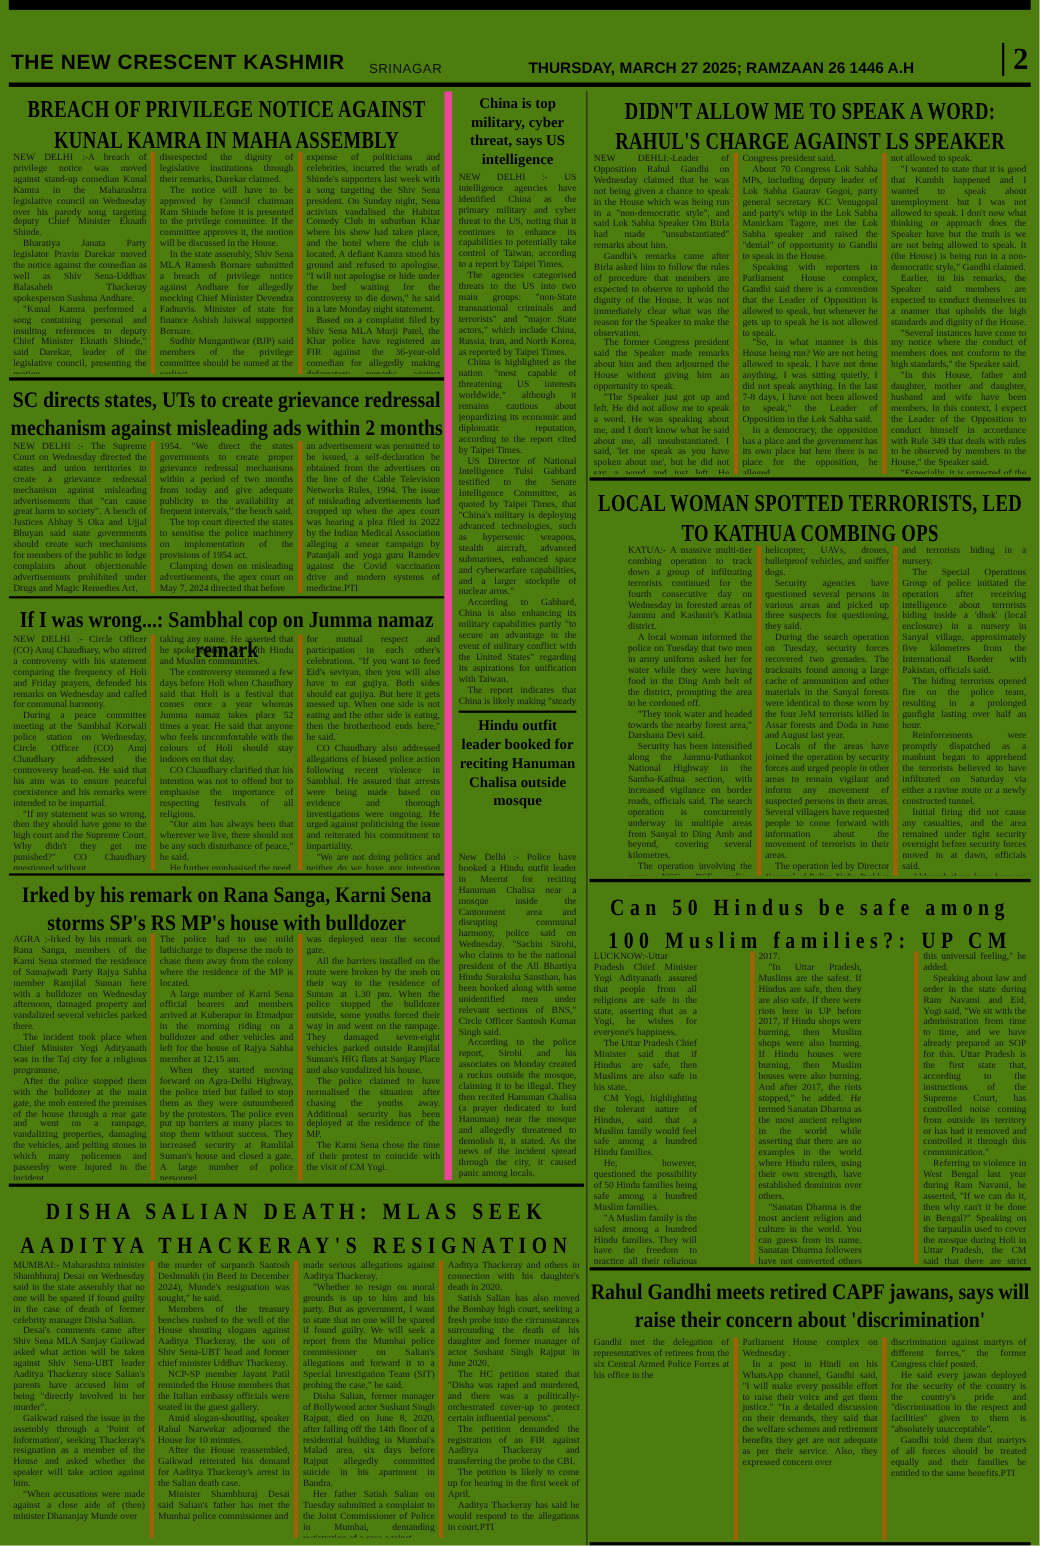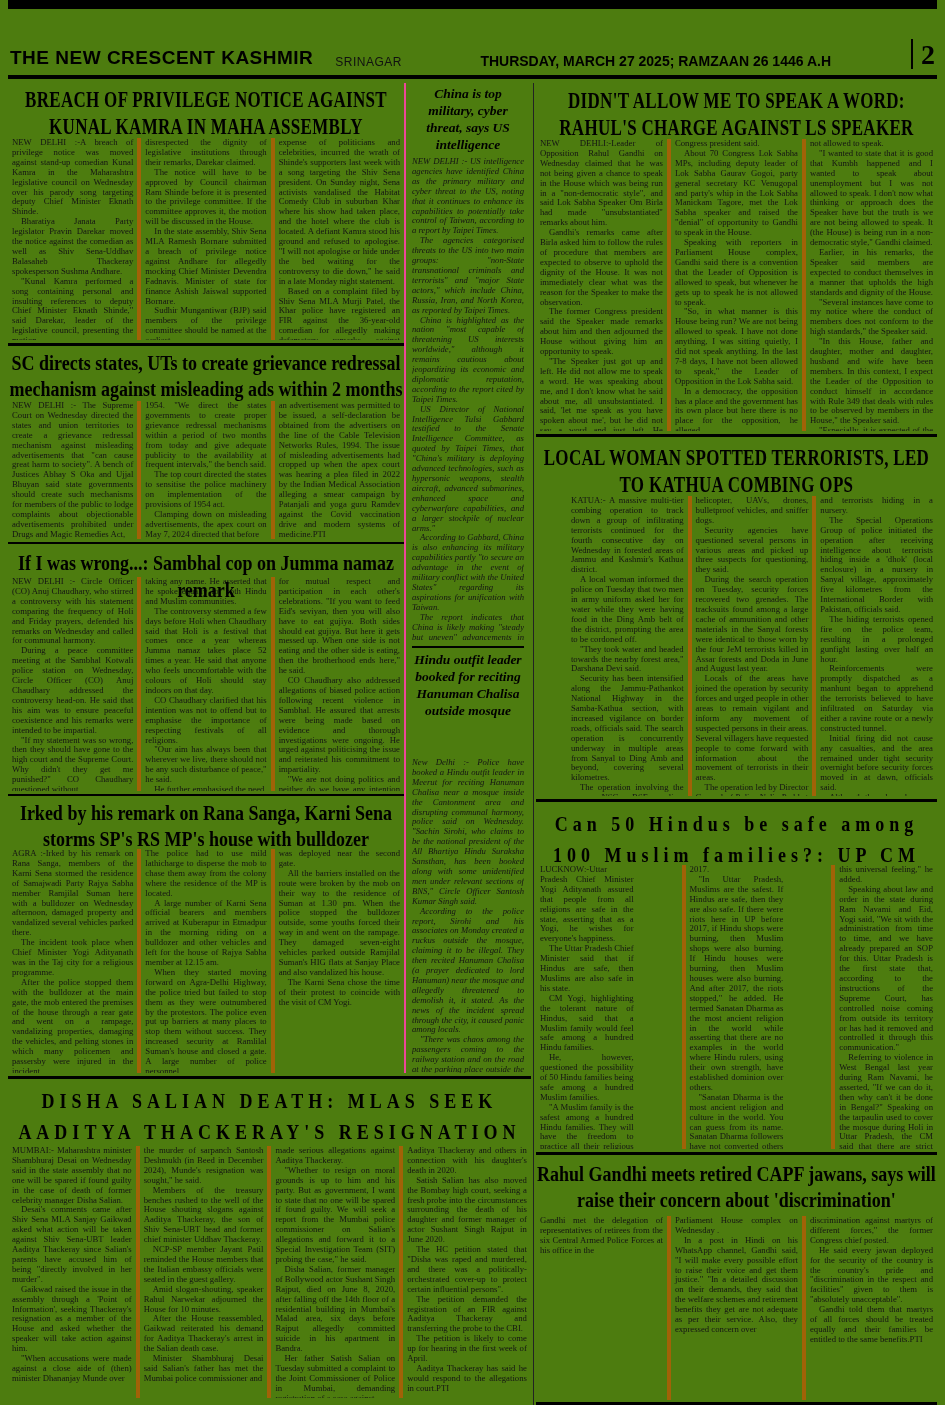--- a/index.html
+++ b/index.html
@@ -15,21 +15,21 @@
   .mast-page { display:flex; align-items:flex-end; gap:8px; }
   .mast-page .vbar { display:inline-block; width:2px; height:30px; background:#000; }
   .mast-page .num { font-size:28px; font-weight:bold; line-height:1; color:#000; }
   
   .main { display:flex; margin-top:4px; }
   .left-region { width:524px; }
   .v-div { width:1px; background:#222; margin:0 2px; }
   .right-region { width:402px; }
   .rowA { display:flex; align-items:flex-end; height:990px; overflow:hidden; }
   .left-main { width:396px; }
-  .china-col { width:124px; border-left:2px solid #ec4899; padding:0 4px 0 6px; height:990px; overflow:hidden;font-style:italic; }
+  .china-col { width:124px; border-left:7px solid #ec4899; padding:0 4px 0 6px; height:990px; overflow:hidden; }
   
   .hrule { border-top:2px solid #000; margin:3px 0; }
   .hrule-heavy { border-top:3px solid #000; margin:3px 0; }
   .bottom-rule { border-top:5px solid #000; margin-top:2px; }
   
   .hl-box { overflow:visible; text-align:center; }
   .hl { font-weight:bold; color:#000; text-align:center; }
   .hl-caps { font-size:17px; line-height:21px; transform:scaleY(1.3); transform-origin:50% 0; letter-spacing:.3px; }
   .hl-mixed { font-size:18px; line-height:23px; transform:scaleY(1.12); transform-origin:50% 0; }
   .hl-one { font-size:18px; line-height:24px; transform:scaleY(1.15); transform-origin:50% 0; }
@@ -168,20 +168,21 @@
                   <p>After the police stopped them with the bulldozer at the main gate, the mob entered the premises of the house through a rear gate and went on a rampage, vandalizing properties, damaging the vehicles, and pelting stones in which many policemen and passersby were injured in the incident.</p>
                 </div>
               <div class="col">
                   <p>The police had to use mild lathicharge to disperse the mob to chase them away from the colony where the residence of the MP is located.</p>
                   <p>A large number of Karni Sena official bearers and members arrived at Kuberapur in Etmadpur in the morning riding on a bulldozer and other vehicles and left for the house of Rajya Sabha member at 12.15 am.</p>
                   <p>When they started moving forward on Agra-Delhi Highway, the police tried but failed to stop them as they were outnumbered by the protestors. The police even put up barriers at many places to stop them without success. They increased security at Ramlilal Suman's house and closed a gate. A large number of police personnel</p>
                 </div>
               <div class="col">
                   <p>was deployed near the second gate.</p>
                   <p>All the barriers installed on the route were broken by the mob on their way to the residence of Suman at 1.30 pm. When the police stopped the bulldozer outside, some youths forced their way in and went on the rampage. They damaged seven-eight vehicles parked outside Ramjilal Suman's HIG flats at Sanjay Place and also vandalized his house.</p>
+                  <p>The police claimed to have normalised the situation after chasing the youths away. Additional security has been deployed at the residence of the MP.</p>
                   <p>The Karni Sena chose the time of their protest to coincide with the visit of CM Yogi.</p>
                 </div>
             </div>
           </section>
 
         </div>
 
         <div class="china-col">
           <section>
             <h2 class="hl hl-small">China is top military, cyber threat, says US intelligence</h2>

